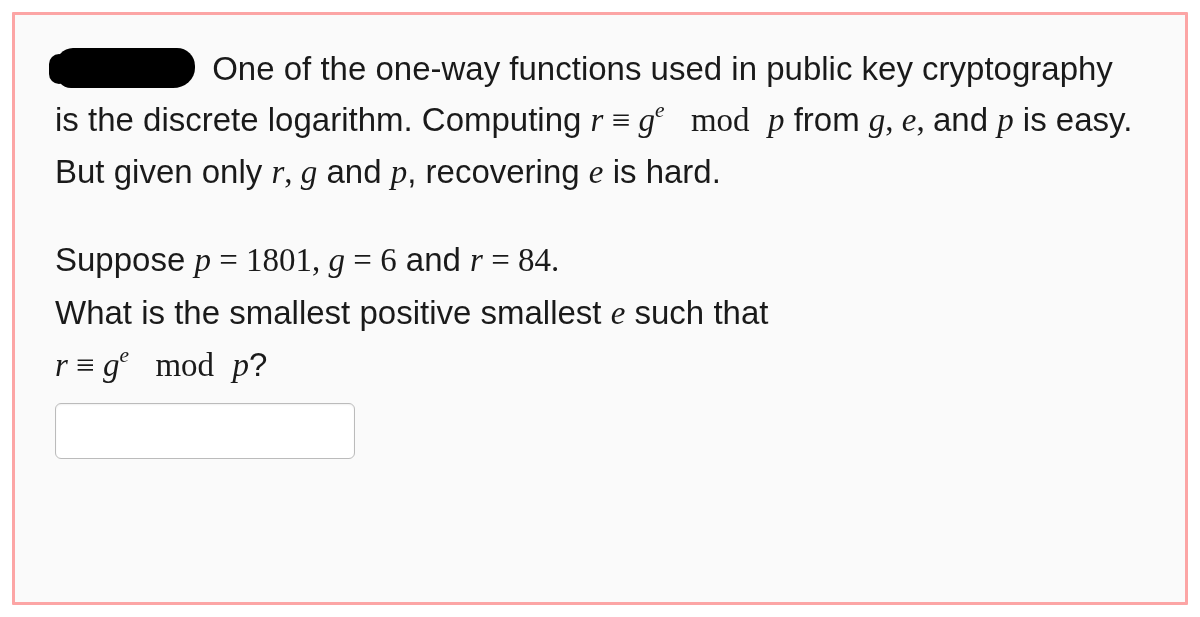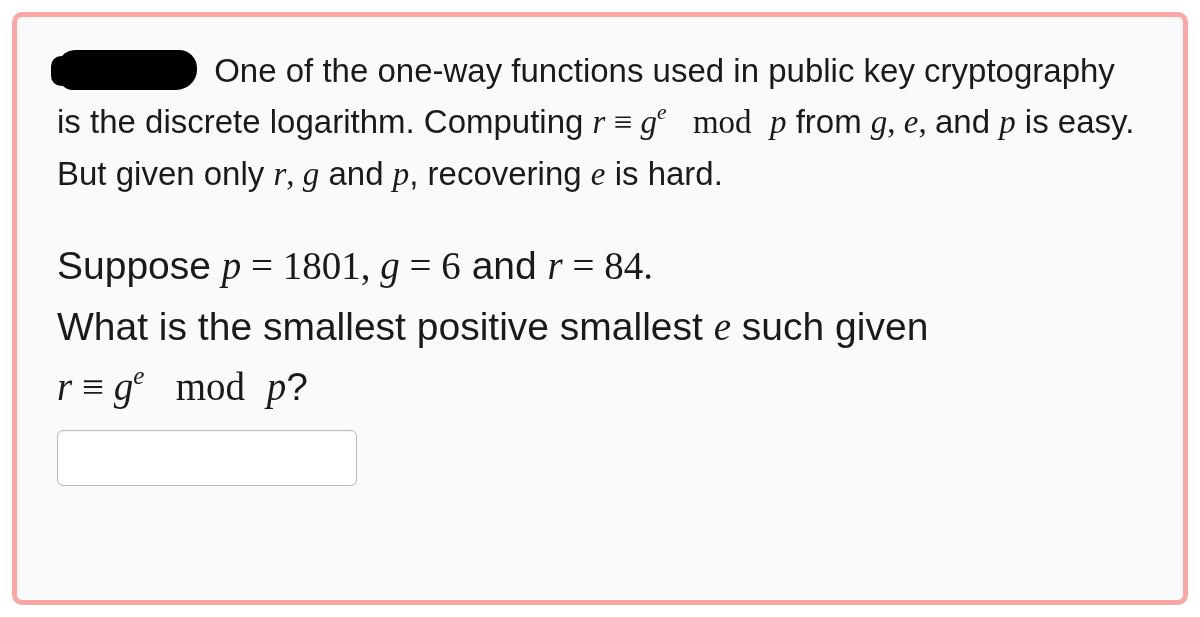--- a/index.html
+++ b/index.html
@@ -8,35 +8,35 @@
       box-sizing: border-box;
     }
     body {
       font-family: Arial, Helvetica, sans-serif;
       background: #ffffff;
       width: 1200px;
       height: 617px;
       padding: 12px;
     }
     .question-container {
-      border: 5px solid #fca5a5;
-      border-radius: 10px;
+      border: 3px solid #fca5a5;
+      border-radius: 1px;
       background: #fafafa;
       padding: 28px 40px 42px 40px;
       height: 100%;
       position: relative;
     }
     .intro-block {
       font-size: 33px;
       line-height: 1.55;
       color: #1a1a1a;
       margin-bottom: 36px;
     }
     .question-block {
-      font-size: 39px;
+      font-size: 33px;
       line-height: 1.55;
       color: #1a1a1a;
       margin-top: 14px;
     }
     .redaction {
       display: inline-block;
       width: 140px;
       height: 40px;
       background: #000;
       border-radius: 18px 18px 22px 16px / 20px 18px 20px 18px;
@@ -95,19 +95,19 @@
 <body>
 
 <div class="question-container">
 
   <p class="intro-block">
     <span class="redaction"></span><span> One of the one-way functions used in public key cryptography is the discrete logarithm. Computing </span><span class="math-var">r</span><span class="math-roman"> ≡ </span><span class="math-var">g</span><span class="superscript">e</span><span class="mod-space"></span><span class="math-roman">mod</span>&nbsp;&nbsp;<span class="math-var">p</span><span> from </span><span class="math-var">g</span><span class="math-roman">, </span><span class="math-var">e</span><span class="math-roman">, </span><span> and </span><span class="math-var">p</span><span> is easy. But given only </span><span class="math-var">r</span><span class="math-roman">, </span><span class="math-var">g</span><span> and </span><span class="math-var">p</span><span>, recovering </span><span class="math-var">e</span><span> is hard.</span>
   </p>
 
   <p class="question-block">
     <span>Suppose </span><span class="math-var">p</span><span class="math-roman"> = </span><span class="math-num">1801</span><span class="math-roman">, </span><span class="math-var">g</span><span class="math-roman"> = </span><span class="math-num">6</span><span> and </span><span class="math-var">r</span><span class="math-roman"> = </span><span class="math-num">84</span><span class="math-roman">.</span><br>
-    <span>What is the smallest positive smallest </span><span class="math-var">e</span><span> such given</span><br>
+    <span>What is the smallest positive smallest </span><span class="math-var">e</span><span> such that</span><br>
     <span class="math-var">r</span><span class="math-roman"> ≡ </span><span class="math-var">g</span><span class="superscript">e</span><span class="mod-space"></span><span class="math-roman">mod</span>&nbsp;&nbsp;<span class="math-var">p</span><span>?</span>
   </p>
 
   <input type="text" class="answer-input" value="" style="">
 
 </div>
 
 </body></html>

